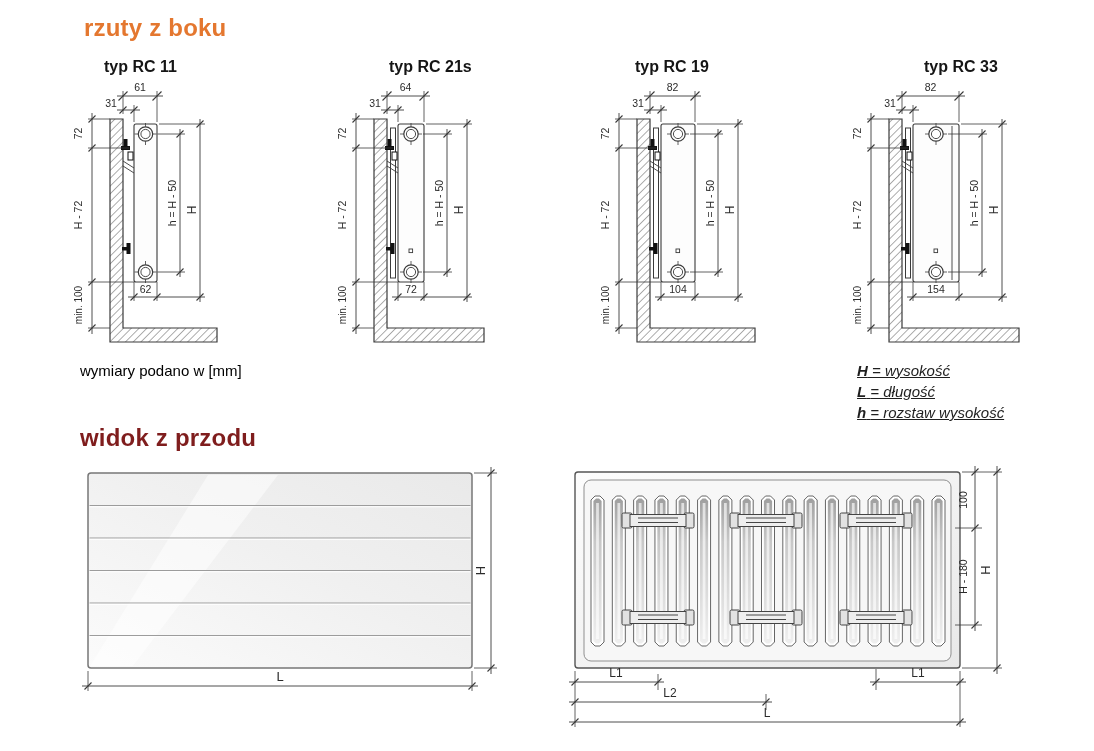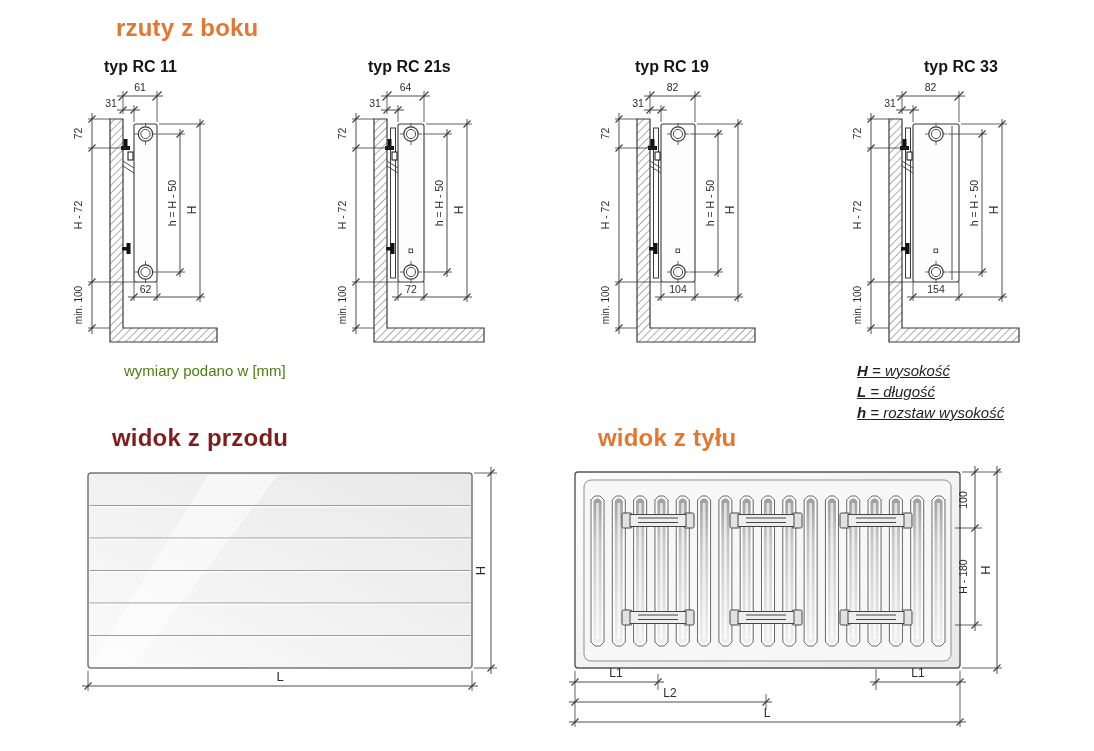--- a/index.html
+++ b/index.html
@@ -1,47 +1,46 @@
 <!DOCTYPE html>
 <html><head>
 <meta charset="utf-8">
 <style>
   html,body{margin:0;padding:0;background:#fff;}
   .page{position:relative;width:1094px;height:751px;background:#ffffff;
         font-family:"Liberation Sans",sans-serif;overflow:hidden;}
-  .heading{position:absolute;font-weight:700;font-size:24px;letter-spacing:.2px;margin-left:32px;}
+  .heading{position:absolute;font-weight:700;font-size:24px;letter-spacing:.2px;}
   .dtitle{position:absolute;font-weight:700;font-size:16px;color:#151515;}
-  .note{position:absolute;font-size:15px;color:#4d7c0f;margin-left:44px;}
+  .note{position:absolute;font-size:15px;color:#000000;}
   .legend{position:absolute;font-size:15px;color:#1f1f1f;font-style:italic;line-height:21px;text-decoration:underline;}
   .legend .lsym{font-weight:700;}
   #drawing{position:absolute;left:0;top:0;}
   text{font-family:"Liberation Sans",sans-serif;}
 </style>
 </head>
 <body>
 
 <div class="page">
 
   <div class="heading" style="left: 84px; top: 14px; color: rgb(228, 119, 47);">rzuty z boku</div>
 
   <div class="dtitle" style="left:104px;top:58px">typ RC 11</div>
-  <div class="dtitle" style="left:368px;top:58px">typ RC 21s</div>
+  <div class="dtitle" style="left:389px;top:58px">typ RC 21s</div>
   <div class="dtitle" style="left:635px;top:58px">typ RC 19</div>
   <div class="dtitle" style="left:924px;top:58px">typ RC 33</div>
 
   <div class="note" style="left:80px;top:362px">wymiary podano w [mm]</div>
 
   <div class="legend" style="left:857px;top:360px">
     <div><span class="lsym">H</span> <span>= wysokość</span></div>
     <div><span class="lsym">L</span> <span>= długość</span></div>
     <div><span class="lsym">h</span> <span>= rozstaw wysokość</span></div>
   </div>
 
   <div class="heading" style="left: 80px; top: 424px; color: #7f1d1d;">widok z przodu</div>
-  <div class="heading" style="left: 566px; top: 424px; color: rgb(228, 119, 47);">widok z tyłu</div>
 
   <svg id="drawing" width="1094" height="751" viewBox="0 0 1094 751" xmlns="http://www.w3.org/2000/svg">
       <defs>
     <pattern id="hat" patternUnits="userSpaceOnUse" width="5.5" height="5.5" patternTransform="rotate(45)">
       <line x1="0" y1="0" x2="0" y2="5.5" stroke="#5a5a5a" stroke-width="1"></line>
     </pattern>
     <linearGradient id="finG" x1="0" y1="0" x2="0" y2="1">
       <stop offset="0" stop-color="#9f9f9f"></stop>
           <stop offset="0.3" stop-color="#c8c8c8"></stop>
           <stop offset="1" stop-color="#efefef"></stop>

